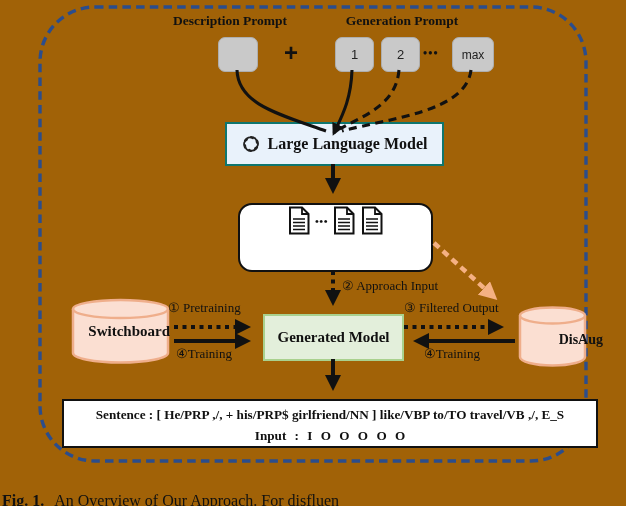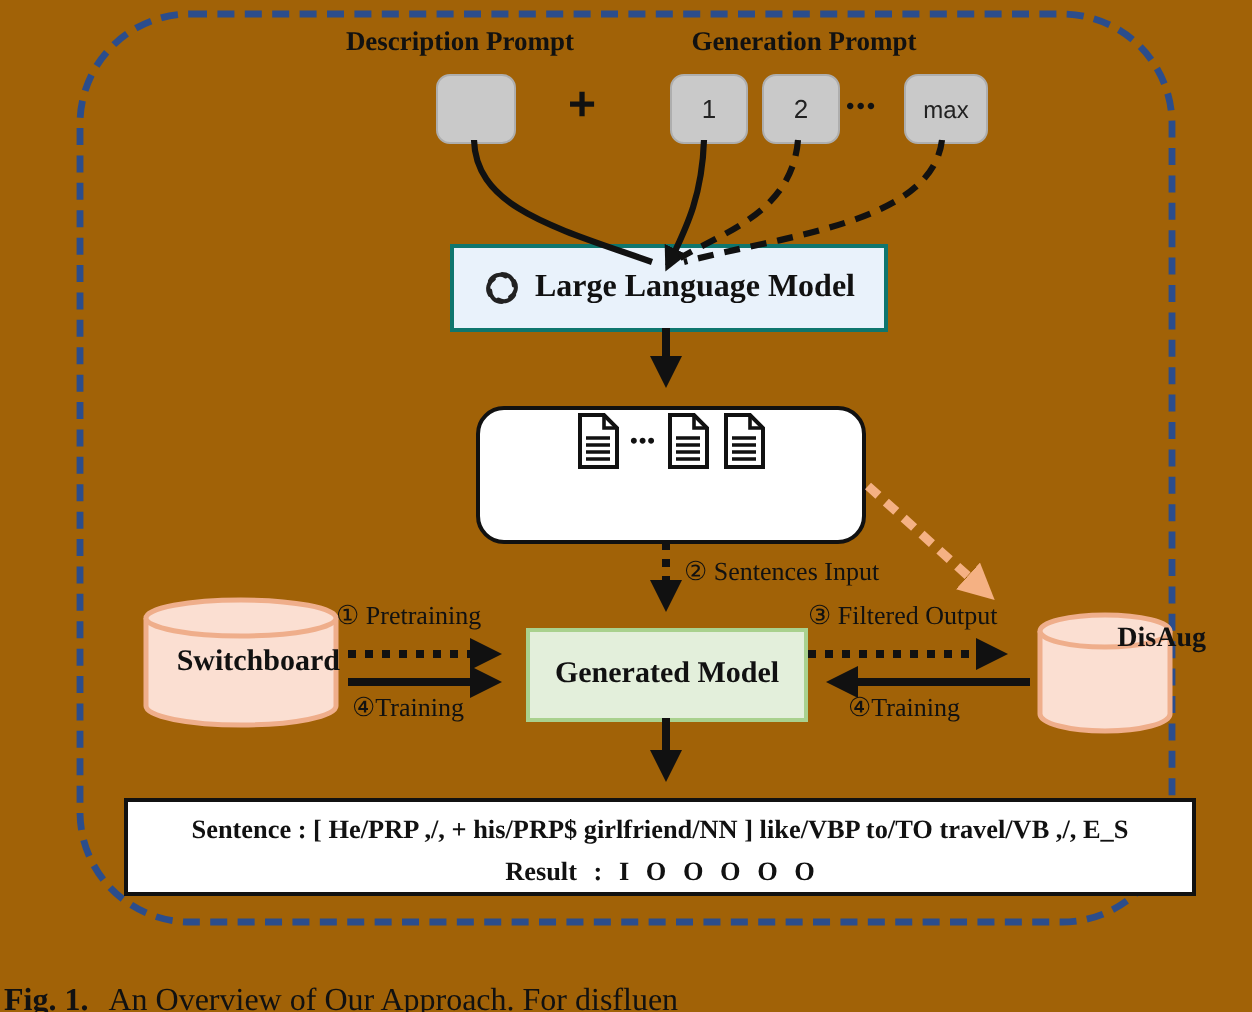--- a/index.html
+++ b/index.html
@@ -92,21 +92,21 @@
         <path d="M6,13 H18 M6,16.5 H18 M6,20 H18 M6,23.5 H18" stroke="#111" stroke-width="1.7"></path>
       </svg>
       <svg width="24" height="29" viewBox="0 0 24 29">
         <path d="M3,1.5 H15 L21.5,8 V27.5 H3 Z" fill="#fff" stroke="#111" stroke-width="2"></path>
         <path d="M15,1.5 V8 H21.5" fill="none" stroke="#111" stroke-width="1.8"></path>
         <path d="M6,13 H18 M6,16.5 H18 M6,20 H18 M6,23.5 H18" stroke="#111" stroke-width="1.7"></path>
       </svg>
     </div>
   </div>
 
-  <div class="abs flow-lbl" style="left:342px;top:278px;">② Sentences Input</div>
+  <div class="abs flow-lbl" style="left:342px;top:278px;">② Approach Input</div>
   <div class="abs flow-lbl" style="left:168px;top:300px;">① Pretraining</div>
   <div class="abs flow-lbl" style="left:176px;top:346px;">④Training</div>
   <div class="abs flow-lbl" style="left:404px;top:300px;">③ Filtered Output</div>
   <div class="abs flow-lbl" style="left:424px;top:346px;">④Training</div>
 
   <div class="abs cyl" style="left:71px;top:298px;width:99px;height:66px;">
     <svg width="99" height="66" viewBox="0 0 99 66">
       <path d="M2,11 V55 A47.5,9.5 0 0 0 97,55 V11" fill="#fbdfd2" stroke="#efae8b" stroke-width="2.5"></path>
       <ellipse cx="49.5" cy="11" rx="47.5" ry="9" fill="#fbdfd2" stroke="#efae8b" stroke-width="2.5"></ellipse>
     </svg>
@@ -115,26 +115,26 @@
 
   <div class="abs det-box">
     <span>Generated Model</span>
   </div>
 
   <div class="abs cyl" style="left:518px;top:306px;width:69px;height:62px;">
     <svg width="69" height="62" viewBox="0 0 69 62">
       <path d="M2,9.5 V51 A32.5,8.5 0 0 0 67,51 V9.5" fill="#fbdfd2" stroke="#efae8b" stroke-width="2.5"></path>
       <ellipse cx="34.5" cy="9.5" rx="32.5" ry="8" fill="#fbdfd2" stroke="#efae8b" stroke-width="2.5"></ellipse>
     </svg>
-    <div class="cyl-lbl" style="top:6px;font-size:14px;padding-left:16px;">DisAug</div>
+    <div class="cyl-lbl" style="top:26px;font-size:14px;padding-left:16px;">DisAug</div>
   </div>
 
   <div class="abs out-box">
     <div>Sentence : [ He/PRP ,/, + his/PRP$ girlfriend/NN ] like/VBP to/TO travel/VB ,/, E_S</div>
-    <div class="result">Result : I O O O O O</div>
+    <div class="result">Input : I O O O O O</div>
   </div>
 
   <div class="abs caption">
     <span class="cap-b">Fig. 1.</span><span>An Overview of Our Approach. For disfluen</span>
   </div>
 
   <svg class="layer arrow-layer" viewBox="0 0 626 506">
     <defs>
       <marker id="mB" viewBox="0 0 10 10" refX="7.5" refY="5" markerWidth="4" markerHeight="4" orient="auto-start-reverse">
         <path d="M0,0 L10,5 L0,10 Z" fill="#111"></path>

